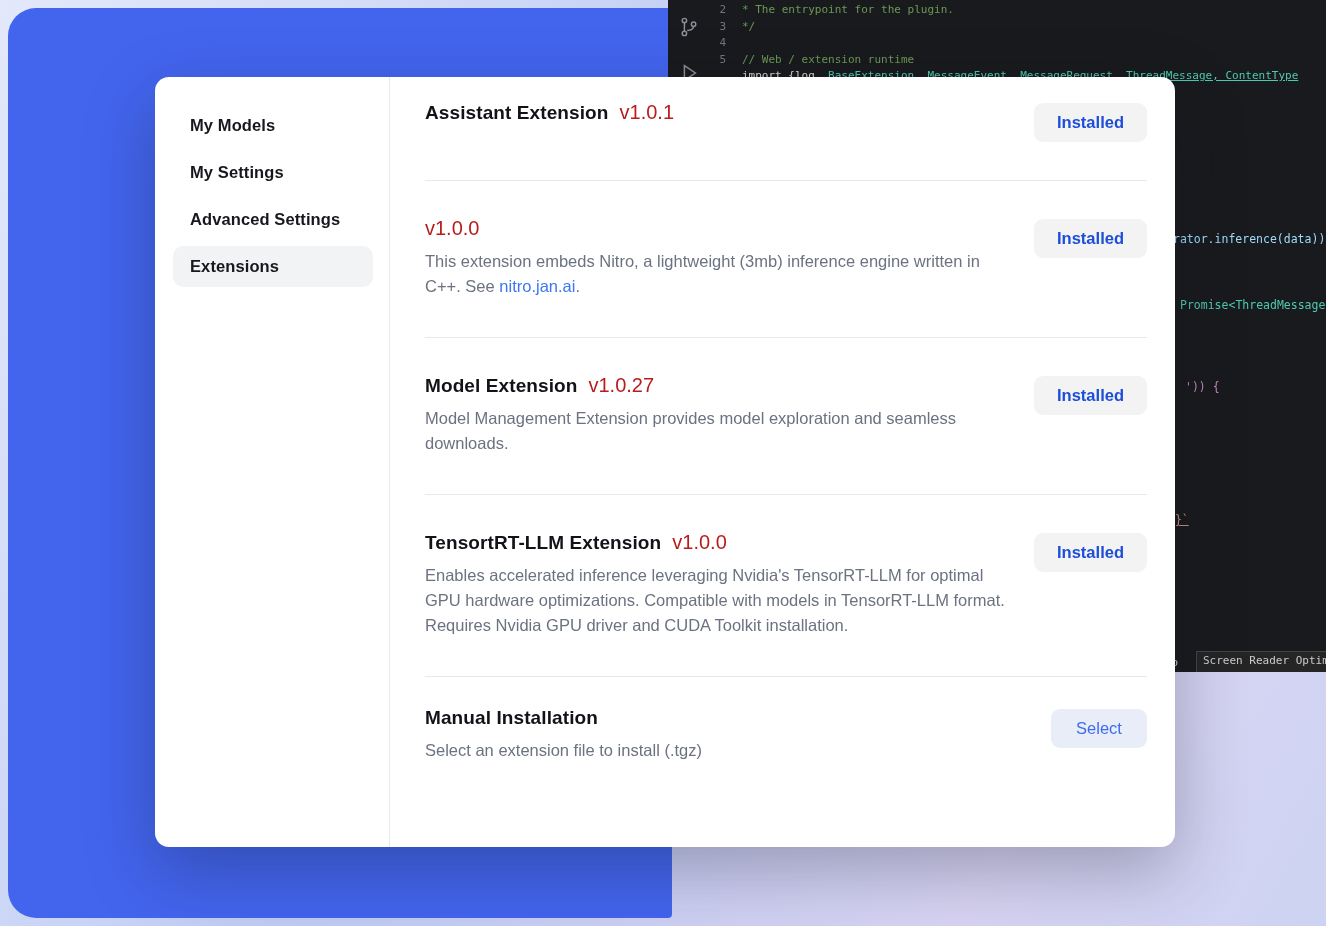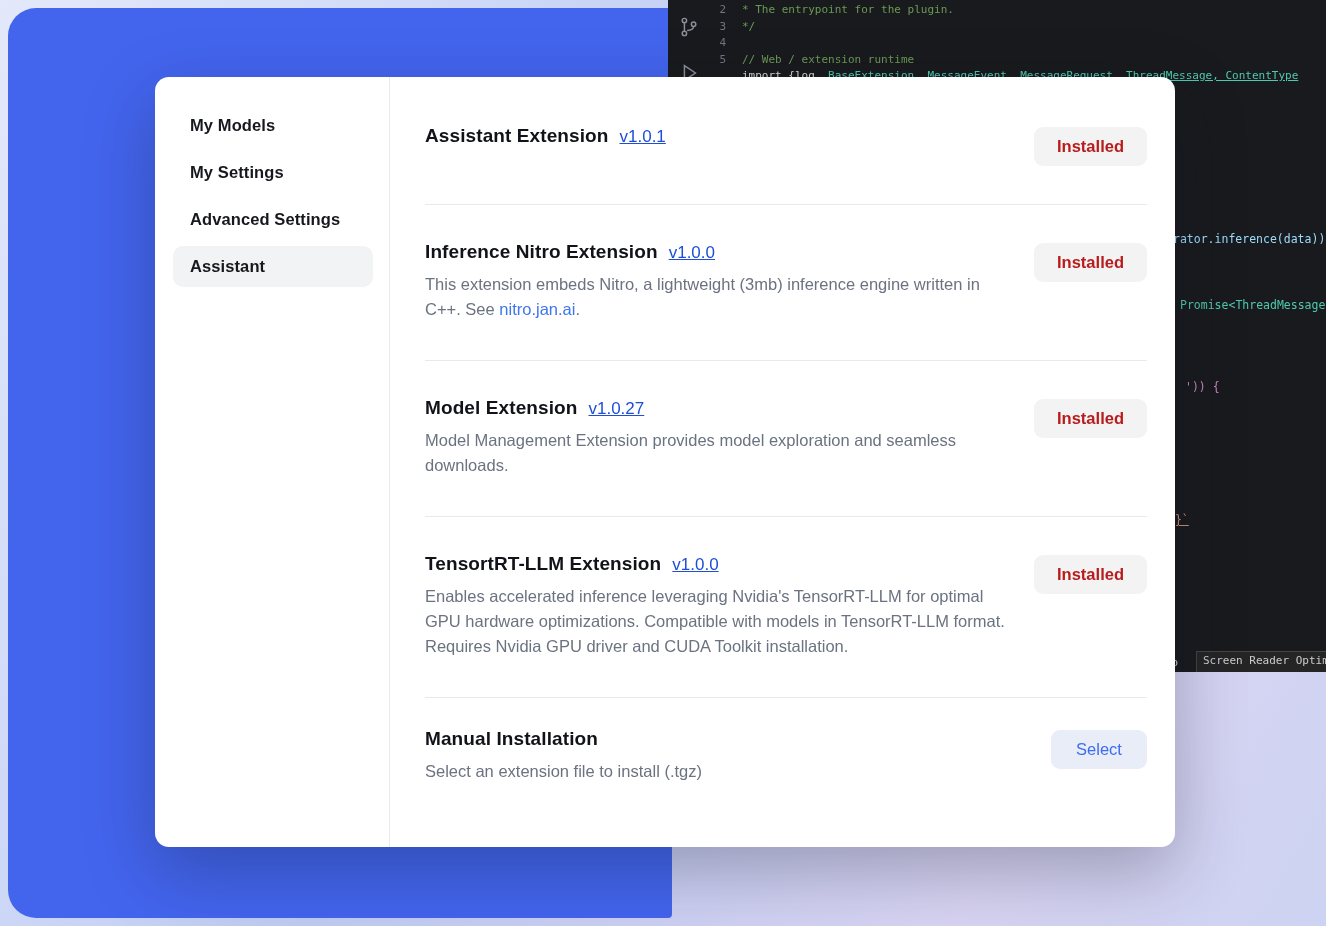--- a/index.html
+++ b/index.html
@@ -62,35 +62,35 @@
     font-size:16.5px; font-weight:700; color:#16181d;
     padding:11px 17px; border-radius:10px; cursor:pointer; letter-spacing:.1px;
   }
   .side-item.active { background:#f2f3f4; }
 
   .content { flex:1; padding:0 28px 0 35px; overflow:hidden; }
   .section {
     display:flex; justify-content:space-between; align-items:flex-start;
     padding:36px 0 38px; border-bottom:1px solid #e8e9eb;
   }
-  .section:first-child { padding-top:48px; }
+  .section:first-child { padding-top:24px; }
   .section.manual { border-bottom:none; padding:30px 0 0;gap:8px; }
   .section-text { max-width:580px; }
   .ext-title-row { display:flex; align-items:baseline; gap:11px; }
   .ext-name { font-size:19px; font-weight:700; color:#111318; letter-spacing:.1px; }
-  .ext-version { font-size:17px; font-weight:400; color:#1d4ed8;text-decoration:underline; }
+  .ext-version { font-size:20px; font-weight:400; color:#b91c1c; }
   .ext-desc { margin-top:9px; font-size:16.5px; line-height:25px; color:#6b7280; }
   .ext-link { color:#3e76f0; text-decoration:none; cursor:pointer;text-align:center; }
 
   .btn {
     flex:none; margin-top:2px; min-width:113px; text-align:center;
     font-family:"Liberation Sans", sans-serif; font-size:16.5px; font-weight:600;
     border:none; border-radius:9px; padding:10px 20px; cursor:default;
   }
-  .btn-installed { background:#f3f3f4; color:#b91c1c; }
+  .btn-installed { background:#f3f3f4; color:#1d4ed8; }
   .btn-select { background:#e8edf8; color:#3e6cf0; font-weight:400; cursor:pointer; min-width:96px; }
 </style>
 </head>
 <body>
 
 <div class="blue-panel"></div>
 
 <div class="editor-panel">
   <div class="activity-bar">
     <span class="activity-icon">
@@ -139,39 +139,38 @@
   <span class="status-go">go</span>
   <span class="sr-notification">Screen Reader Optimized</span>
 </div>
 
 <div class="modal">
 
   <div class="sidebar">
     <div class="side-item">My Models</div>
     <div class="side-item">My Settings</div>
     <div class="side-item">Advanced Settings</div>
-    <div class="side-item active">Assistant</div>
+    <div class="side-item active">Extensions</div>
   </div>
 
   <div class="content">
 
     <div class="section">
       <div class="section-text">
         <div class="ext-title-row">
           <span class="ext-name">Assistant Extension</span>
           <span class="ext-version">v1.0.1</span>
         </div>
       </div>
       <button class="btn btn-installed">Installed</button>
     </div>
 
     <div class="section">
       <div class="section-text">
         <div class="ext-title-row">
-          <span class="ext-name">Inference Nitro Extension</span>
           <span class="ext-version">v1.0.0</span>
         </div>
         <div class="ext-desc"><span>This extension embeds Nitro, a lightweight (3mb) inference engine written in C++. See </span><a class="ext-link">nitro.jan.ai</a><span>.</span></div>
       </div>
       <button class="btn btn-installed">Installed</button>
     </div>
 
     <div class="section">
       <div class="section-text">
         <div class="ext-title-row">

